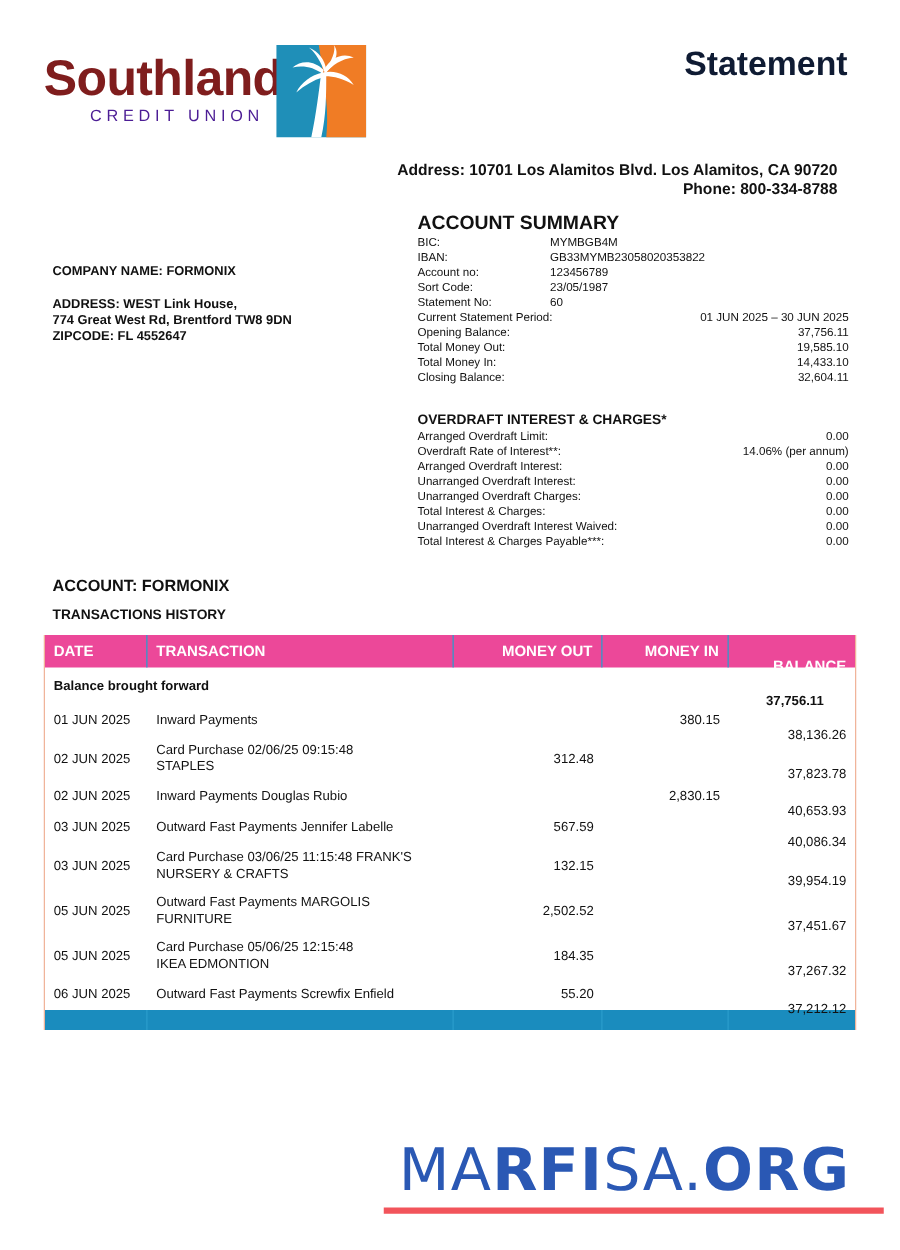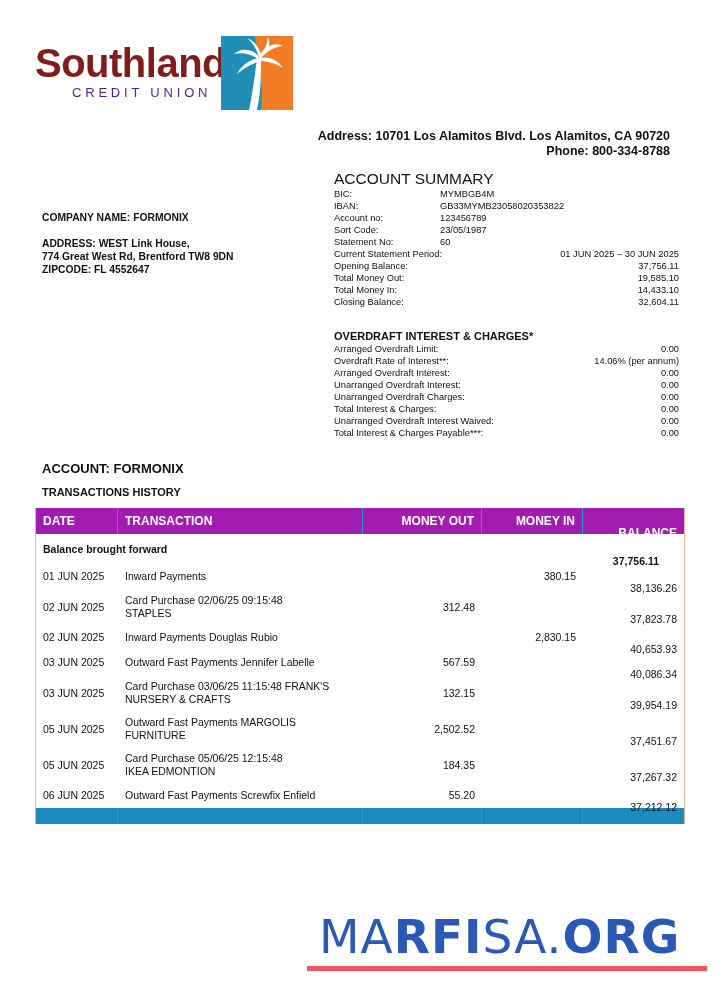--- a/index.html
+++ b/index.html
@@ -9,37 +9,37 @@
   .logo { position: absolute; left: 35px; top: 36px; width: 258px; height: 74px; }
   .logo-word { position: absolute; left: 0; top: 5px; font-weight: bold; font-size: 40px; color: #7f1d1d; letter-spacing: -0.5px; }
   .logo-sub { position: absolute; left: 37px; top: 49px; font-size: 13px; color: #4c1d95; letter-spacing: 3.8px; }
   .logo-mark { position: absolute; left: 186px; top: 0; width: 72px; height: 74px; }
 
   .doc-title { position: absolute; right: 42px; top: 35px; text-align: right; font-weight: bold; font-size: 27px; line-height: 32px; color: #0f1b33; }
 
   .bank-address { position: absolute; right: 50px; top: 129px; text-align: right; font-weight: bold; font-size: 12.5px; line-height: 15px; }
 
   .summary { position: absolute; left: 334px; top: 170px; width: 345px; }
-  .summary-heading { font-weight: normal; font-size: 15.5px; line-height: 18px; }
+  .summary-heading { font-weight: bold; font-size: 15.5px; line-height: 18px; }
   .kv { display: flex; font-size: 9.3px; line-height: 12px; }
   .kv .k { width: 106px; flex: none; }
   .kv .v { flex: 1; }
   .kvr { display: flex; justify-content: space-between; font-size: 9.3px; line-height: 12px; }
 
   .overdraft { position: absolute; left: 334px; top: 329px; width: 345px; }
   .overdraft-heading { font-weight: bold; font-size: 11px; line-height: 14px; }
 
   .company { position: absolute; left: 42px; top: 211px; font-weight: bold; font-size: 10.3px; line-height: 13px; }
   .company .gap { height: 13px; }
 
   .account-heading { position: absolute; left: 42px; top: 461px; font-weight: bold; font-size: 13px; }
   .tx-heading { position: absolute; left: 42px; top: 486px; font-weight: bold; font-size: 11px; }
 
   .tx-table { position: absolute; left: 35px; top: 508px; width: 650px; border-left: 1px solid #f0b49a; border-right: 1px solid #f0b49a; }
-  .tx-head { display: flex; height: 26px; background: #a21caf; color: #fff; font-weight: bold; font-size: 12px; align-items: center; }
+  .tx-head { display: flex; height: 26px; background: #ec4899; color: #fff; font-weight: bold; font-size: 12px; align-items: center; }
   .tx-head > div { height: 100%; display: flex; align-items: center; border-right: 1px solid #2a9ccc; padding: 0 7px; }
   .tx-head > div:last-child { border-right: none; }
   .c-date { width: 82px; }
   .c-desc { width: 245px; }
   .c-out  { width: 119px; justify-content: flex-end; text-align: right; }
   .c-in   { width: 101px; justify-content: flex-end; text-align: right; }
   .c-bal  { width: 101px; justify-content: flex-end; text-align: left; margin-top: 24px; }
   .tx-row { display: flex; font-size: 10.5px; line-height: 13px; align-items: center; }
   .tx-row > div { padding: 0 7px; display: flex; align-items: center; }
   .tx-row.single { height: 25px; }
@@ -68,20 +68,21 @@
     <path d="M38 20 C30 12 20 12 13 18 C22 16 30 18 37 23 Z" fill="#ffffff"></path>
     <path d="M38 20 C44 9 54 6 62 10 C52 11 45 16 39 23 Z" fill="#ffffff"></path>
     <path d="M38 20 C34 10 30 5 26 2 C34 5 39 12 40 20 Z" fill="#ffffff"></path>
     <path d="M38 22 C48 20 57 24 62 32 C54 27 46 25 39 25 Z" fill="#ffffff"></path>
     <path d="M37 22 C28 24 20 30 16 38 C23 32 30 28 37 26 Z" fill="#ffffff"></path>
     <path d="M39 20 C44 14 48 4 46 0 C51 6 47 15 40 22 Z" fill="#ffffff"></path>
   </svg>
 </div>
 
 <div class="doc-title">
+  <div>Statement</div>
 </div>
 
 <div class="bank-address">
   <div>Address: 10701 Los Alamitos Blvd. Los Alamitos, CA 90720</div>
   <div>Phone: 800-334-8788</div>
 </div>
 
 <div class="company">
   <div>COMPANY NAME: FORMONIX</div>
   <div class="gap"></div>

